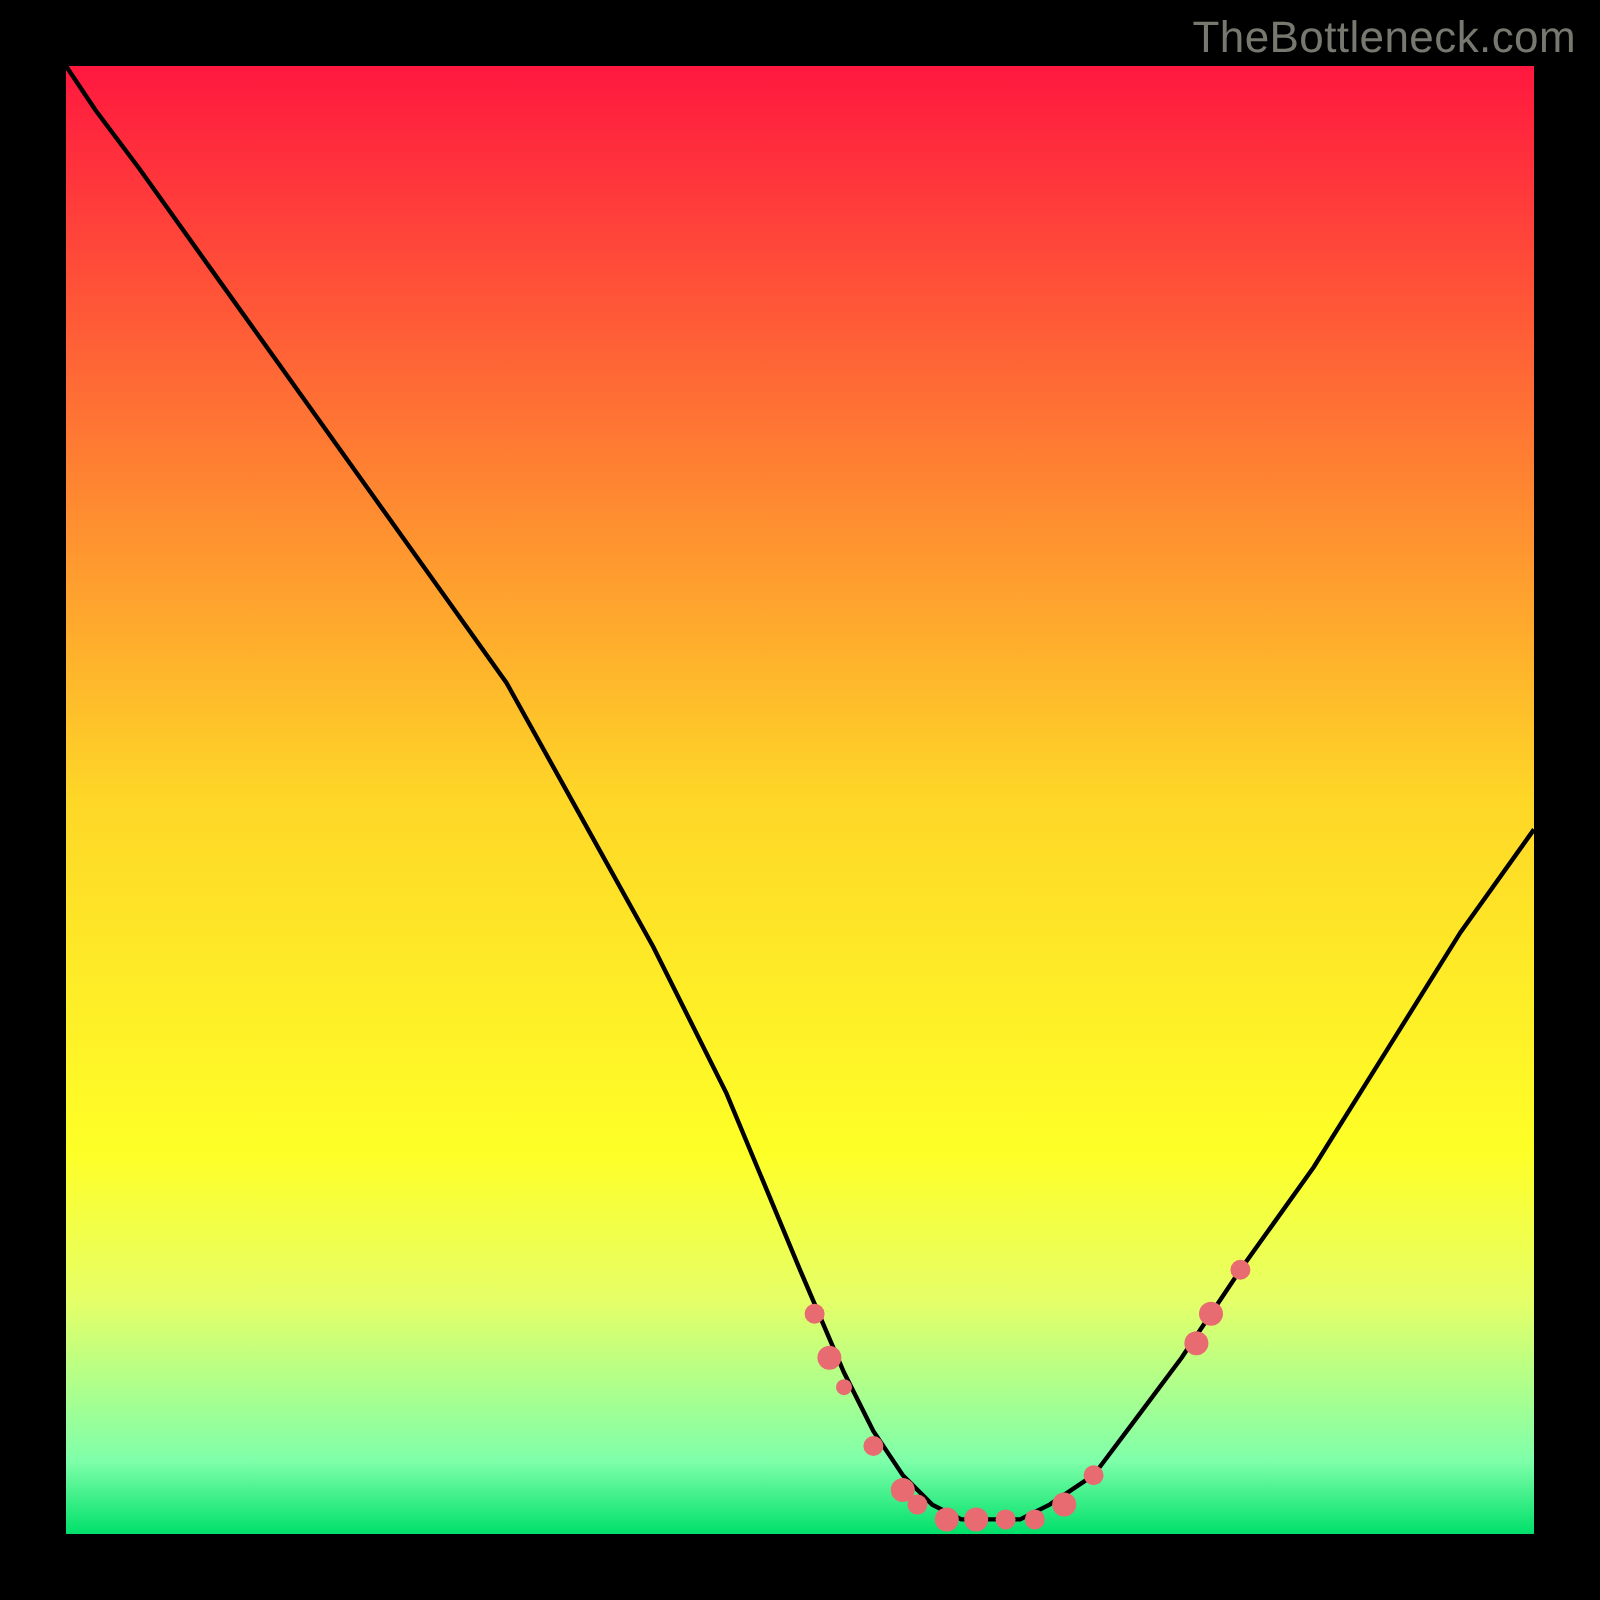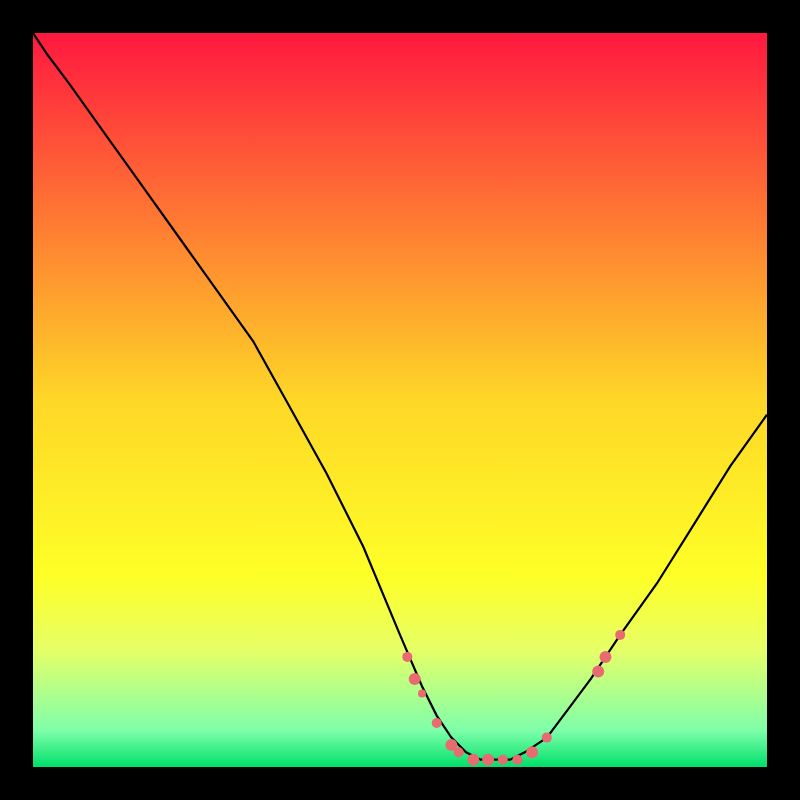--- a/index.html
+++ b/index.html
@@ -20,20 +20,21 @@
     left: 33px;
     top: 33px;
     width: 734px;
     height: 734px;
   }
 </style>
 </head>
 <body>
 
 <div class="wrap">
+  <div class="watermark">TheBottleneck.com</div>
   <svg class="plot" viewBox="0 0 734 734" preserveAspectRatio="none">
     <defs>
       <linearGradient id="bg-grad" x1="0" y1="0" x2="0" y2="1">
           <stop offset="0%" stop-color="#ff183f"></stop>
           <stop offset="50%" stop-color="#fed727"></stop>
           <stop offset="74%" stop-color="#feff27"></stop>
           <stop offset="84%" stop-color="#e6ff67"></stop>
           <stop offset="95%" stop-color="#7fffaa"></stop>
           <stop offset="100%" stop-color="#00e06a"></stop>
         </linearGradient>

